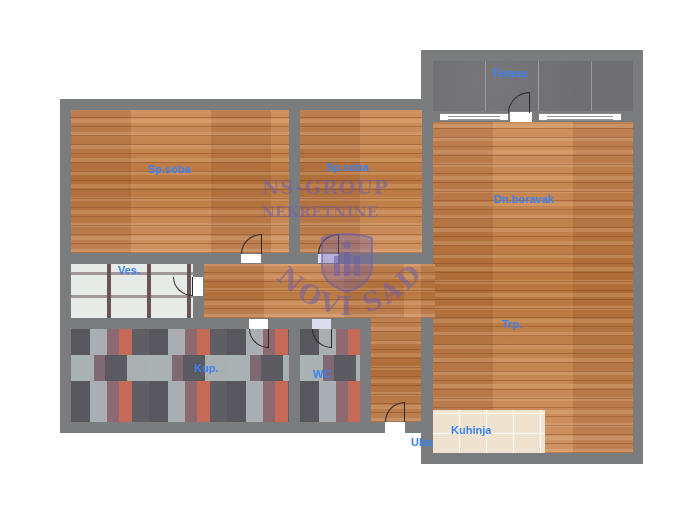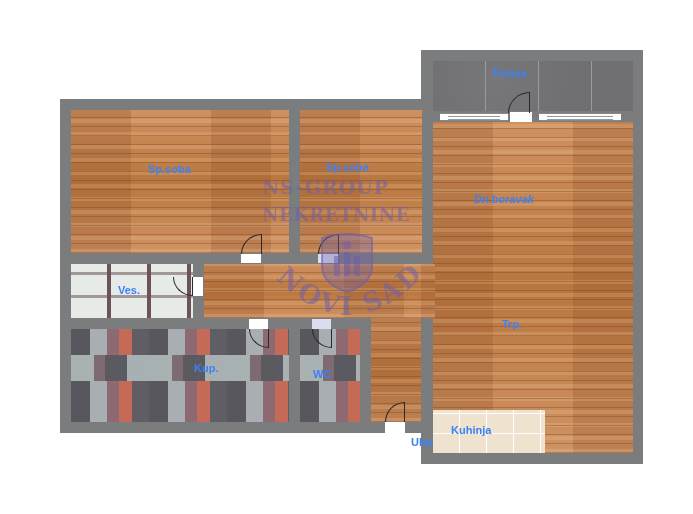--- a/index.html
+++ b/index.html
@@ -83,29 +83,29 @@
 <div class="abs label" style="left:148px; top:163px;">Sp.soba</div>
 <div class="abs door-gap" style="left:241px; top:254px; width:20px; height:9px;"></div>
 <div class="abs door-arc" style="left:241px; top:234px; width:21px; height:20px;"></div>
 
 <div class="abs wood" style="left:300px; top:110px; width:122px; height:143px;"></div>
 <div class="abs label" style="left:326px; top:161px;">Sp.soba</div>
 <div class="abs door-gap pale" style="left:318px; top:254px; width:20px; height:9px;"></div>
 <div class="abs door-arc" style="left:318px; top:234px; width:21px; height:20px;"></div>
 
 <div class="abs wood" style="left:433px; top:122px; width:200px; height:331px;"></div>
-<div class="abs label" style="left:474px; top:193px;font-style:italic;">Dn.boravak</div>
+<div class="abs label" style="left:494px; top:193px;">Dn.boravak</div>
 <div class="abs label" style="left:502px; top:318px;">Trp.</div>
 
 <div class="abs wood" style="left:204px; top:264px; width:229px; height:54px;"></div>
 
 <div class="abs wood" style="left:421px; top:264px; width:14px; height:54px;"></div>
 
 <div class="abs ves-floor" style="left:71px; top:264px; width:122px; height:54px;"></div>
-<div class="abs label" style="left:118px; top:284px;">Ves.</div>
+<div class="abs label" style="left:118px; top:264px;">Ves.</div>
 <div class="abs door-gap" style="left:193px; top:277px; width:10px; height:19px;"></div>
 <div class="abs door-arc" style="left:173px; top:277px; width:20px; height:19px; transform: scaleY(-1);"></div>
 
 <div class="abs stone-floor" style="left:71px; top:329px; width:218px; height:93px;"></div>
 <div class="abs stone-row2" style="left:71px; top:355px; width:218px; height:26px;"></div>
 <div class="abs label" style="left:162px; top:362px;margin-left:32px;">Kup.</div>
 <div class="abs door-gap" style="left:249px; top:319px; width:19px; height:10px;"></div>
 <div class="abs door-arc" style="left:249px; top:329px; width:20px; height:19px; transform: scaleY(-1);"></div>
 
 <div class="abs stone-floor" style="left:300px; top:329px; width:60px; height:93px;"></div>
@@ -116,21 +116,21 @@
 
 <div class="abs wood" style="left:371px; top:318px; width:50px; height:104px;"></div>
 <div class="abs door-gap" style="left:385px; top:422px; width:20px; height:12px;"></div>
 <div class="abs door-arc" style="left:385px; top:402px; width:20px; height:20px;"></div>
 <div class="abs label" style="left:374px; top:436px;margin-left:37px;">Ulaz</div>
 
 <div class="abs kitchen-floor" style="left:433px; top:410px; width:112px; height:43px;"></div>
 <div class="abs label" style="left:451px; top:424px;">Kuhinja</div>
 
 <div class="abs wm-text" style="left:262px; top:176px; font-size:19px;">NS-GROUP</div>
-<div class="abs wm-text" style="left:262px; top:204px; font-size:18px; letter-spacing:0.5px;">NEKRETNINE</div>
+<div class="abs wm-text" style="left:262px; top:204px; font-size:14px; letter-spacing:0.5px;">NEKRETNINE</div>
 <div class="abs" style="left:318px; top:232px; width:58px; height:62px;">
   <svg width="58" height="62" viewBox="0 0 58 62">
     <path d="M4 6 Q29 -2 54 6 L54 34 Q54 52 29 60 Q4 52 4 34 Z" fill="rgba(110,95,170,0.35)" stroke="rgba(110,95,170,0.6)" stroke-width="2"></path>
     <rect x="16" y="24" width="6" height="20" fill="rgba(110,95,170,0.55)"></rect>
     <rect x="26" y="20" width="6" height="24" fill="rgba(110,95,170,0.55)"></rect>
     <rect x="36" y="24" width="6" height="20" fill="rgba(110,95,170,0.55)"></rect>
     <circle cx="29" cy="13" r="4" fill="rgba(110,95,170,0.55)"></circle>
   </svg>
 </div>
 <div class="abs" style="left:258px; top:250px; width:180px; height:90px;">

